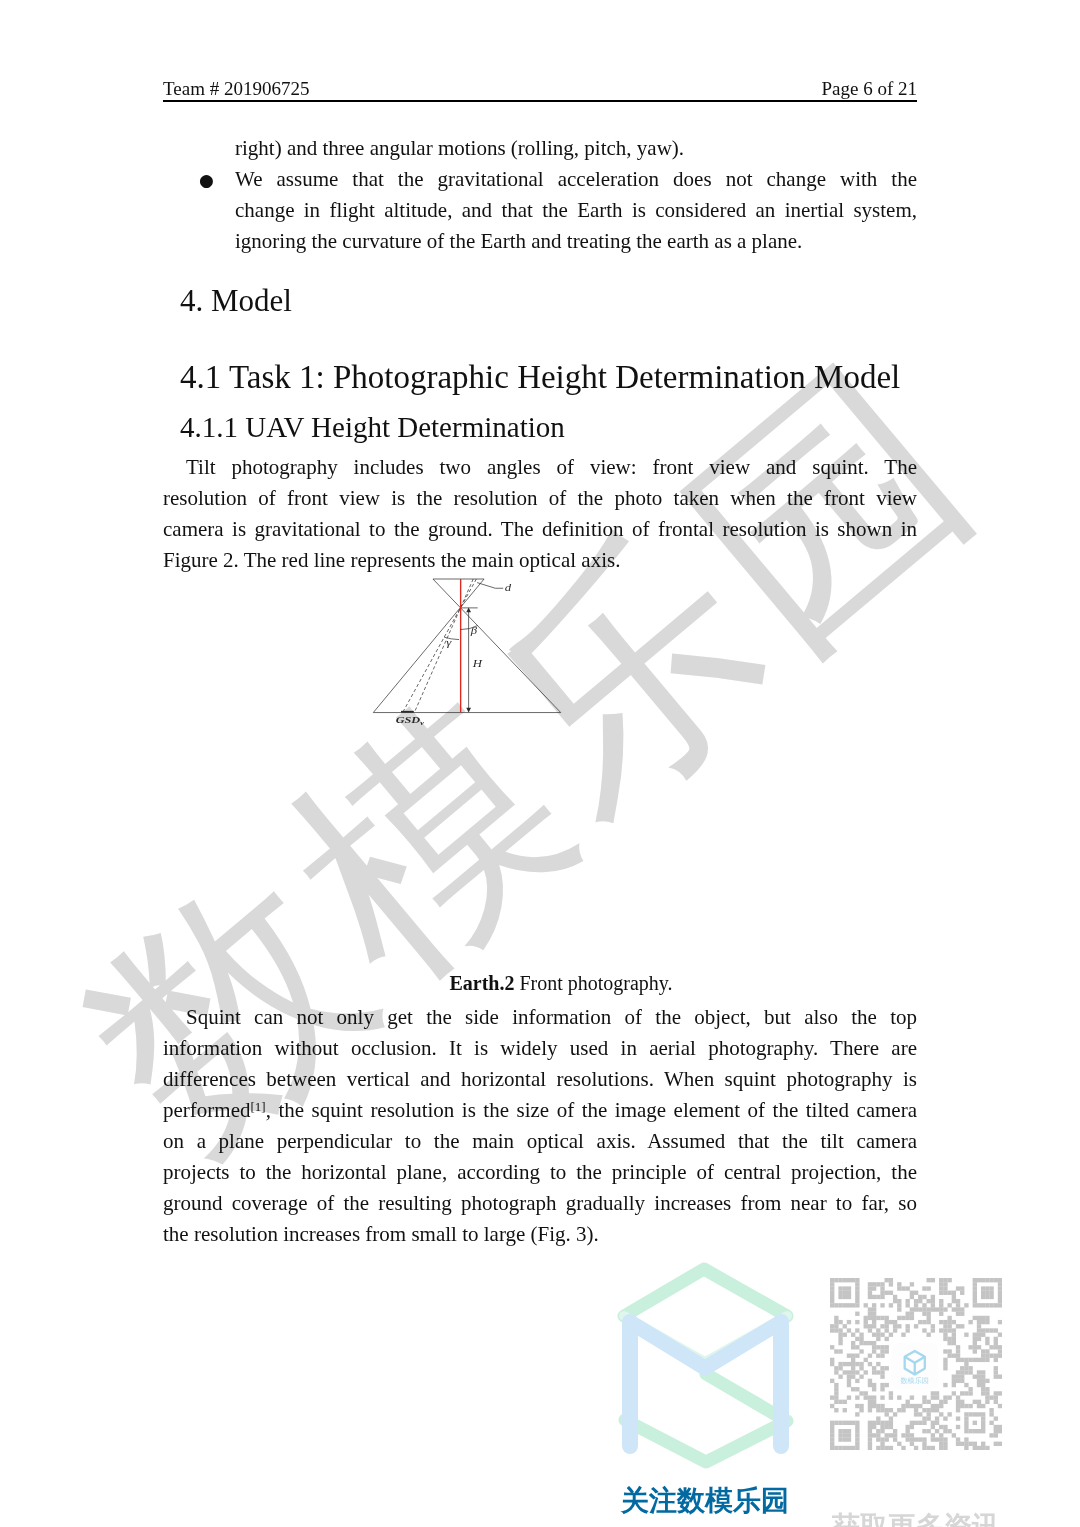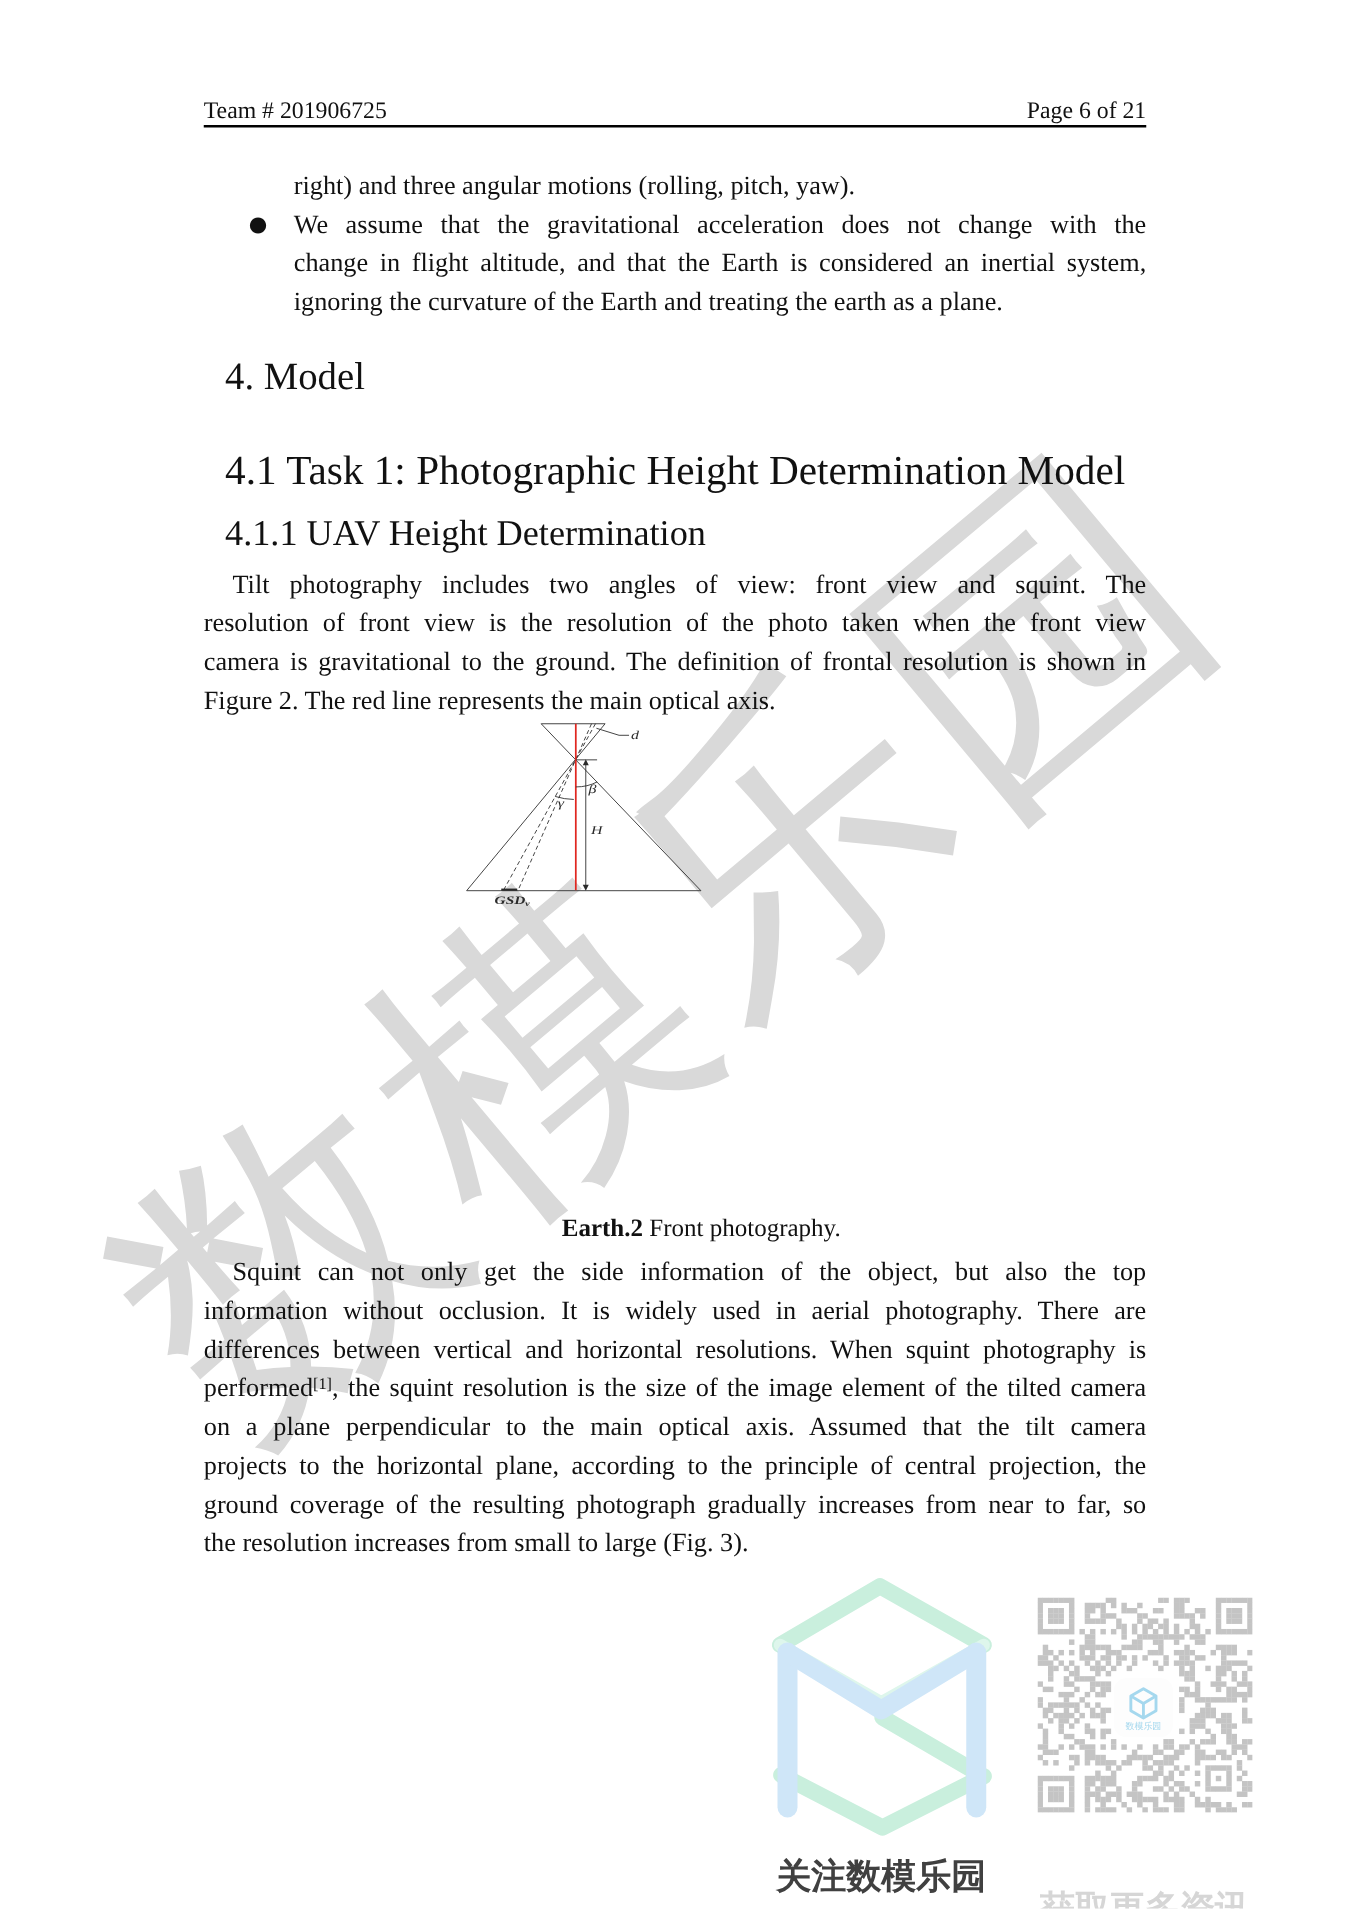--- a/index.html
+++ b/index.html
@@ -815,16 +815,16 @@
       <rect x="14.6" y="15.4" width="11.2" height="11.2" rx="2.2" fill="#fdfdfd"></rect>
       <g fill="none" stroke-width="0.55" stroke-linejoin="round" id="minicube">
         <path d="M20.2,17.4 L22.6,18.8 L22.6,21.6 L20.2,23 L17.8,21.6 L17.8,18.8 Z" stroke="#a5d8ee"></path>
         <path d="M17.8,18.8 L20.2,20.2 L22.6,18.8" stroke="#a5d8ee"></path>
         <path d="M20.2,20.2 L20.2,23" stroke="#a5d8ee"></path>
       </g>
       <text x="20.2" y="25.1" text-anchor="middle" font-size="1.7" id="qrminitext" fill="#a5d8ee">数模乐园</text>
     </g>
   </svg>
 
-  <div id="cap-logo" class="footcap" style="color: #404040;">关注数模乐园</div>
+  <div id="cap-logo" class="footcap" style="color: #0369a1;">关注数模乐园</div>
   <div id="cap-qr" class="footcap" style="color: rgb(214, 214, 214); margin-top: 26px;">获取更多资讯</div>
 
 </div>
 
 </body></html>

